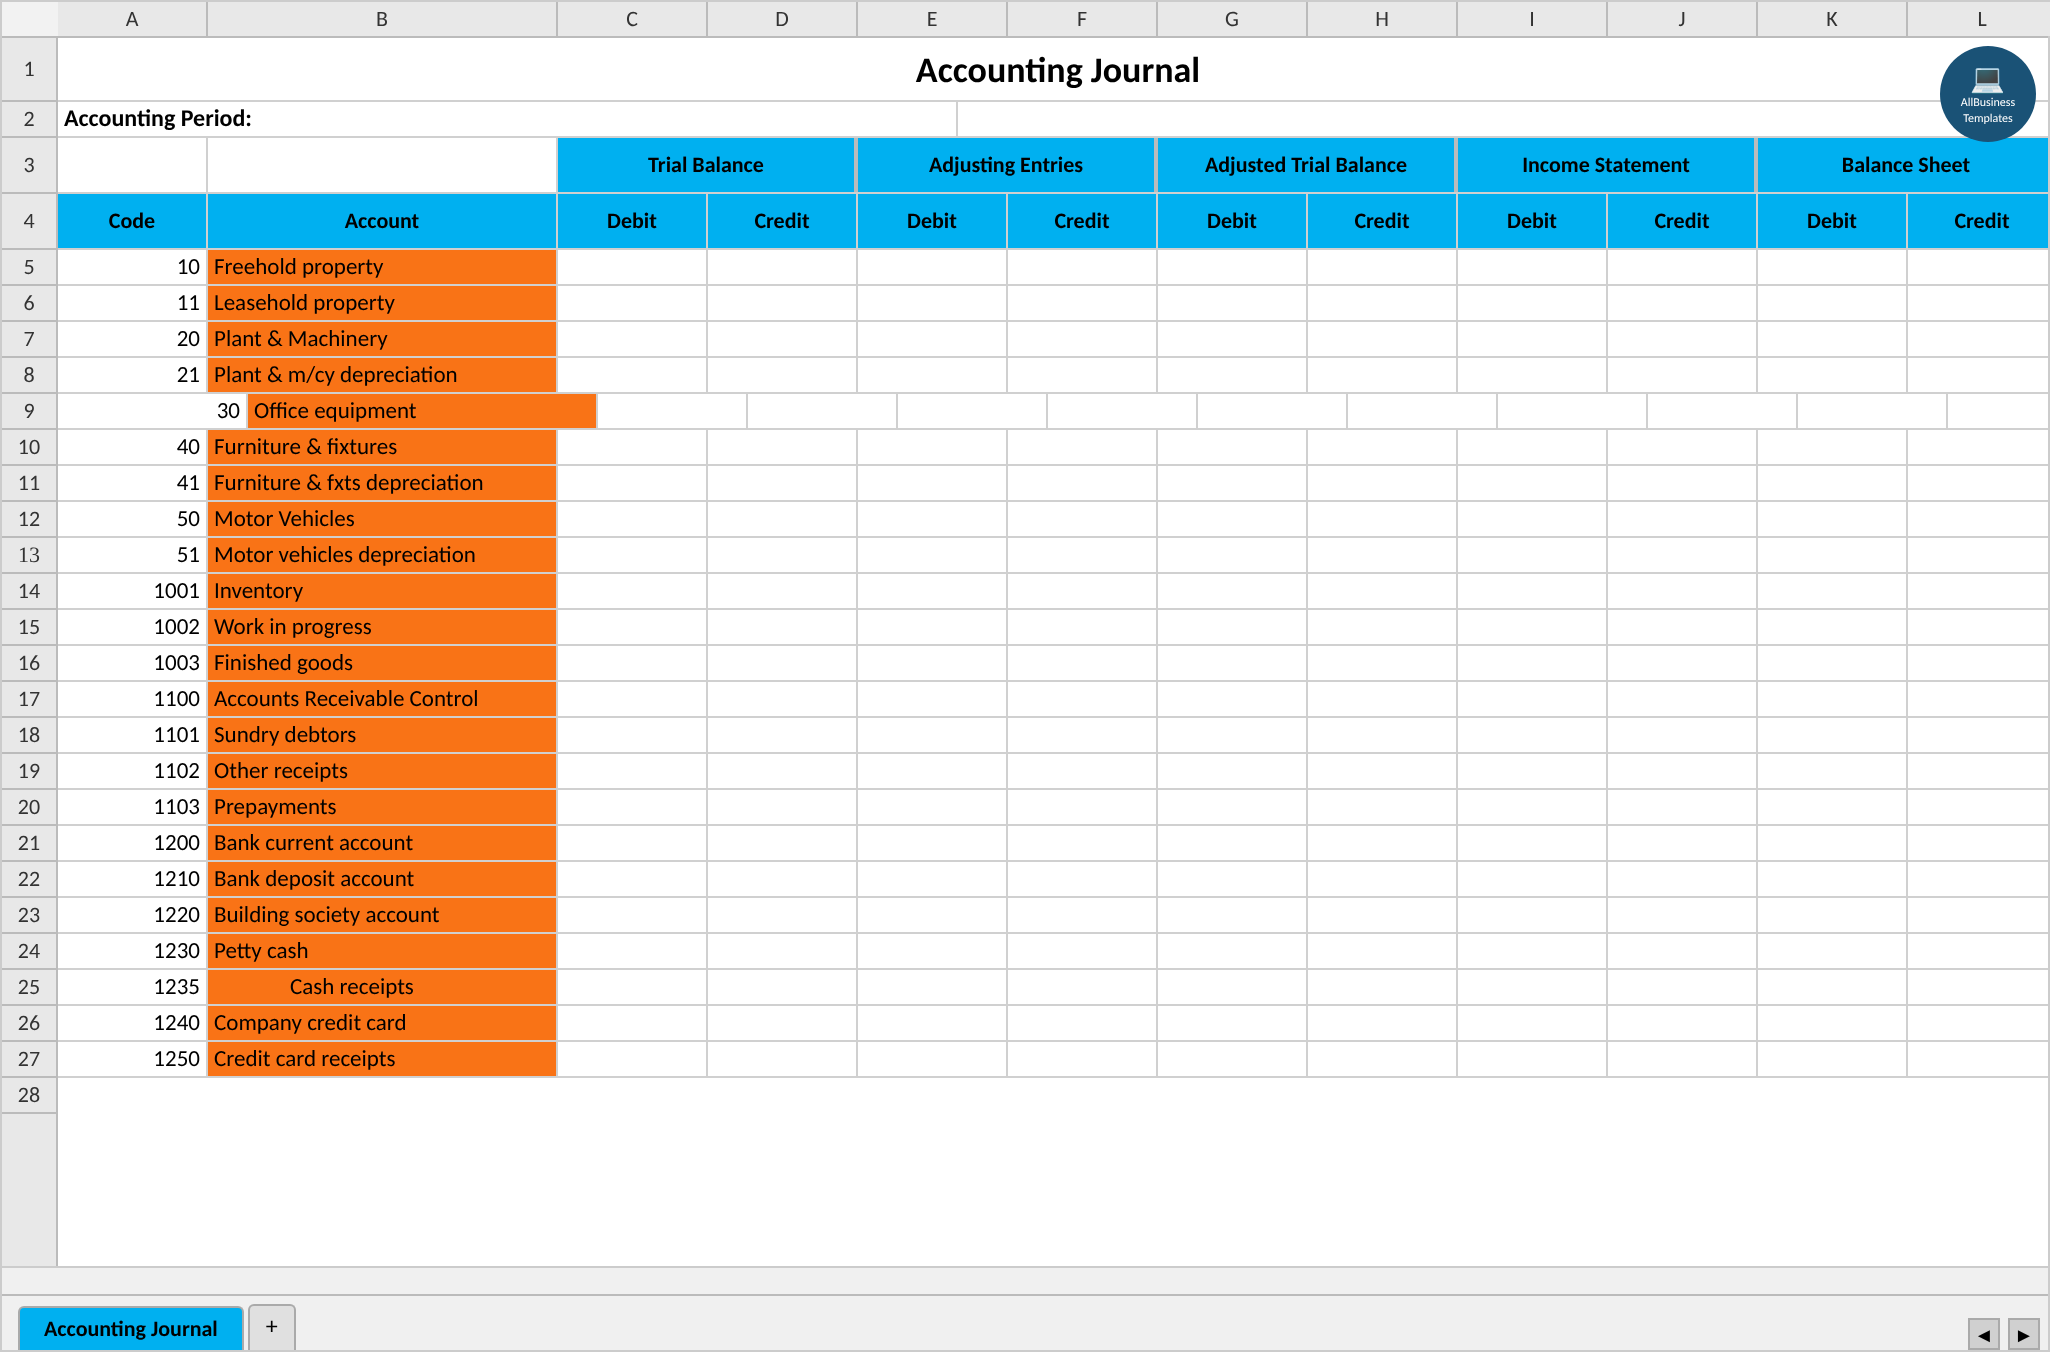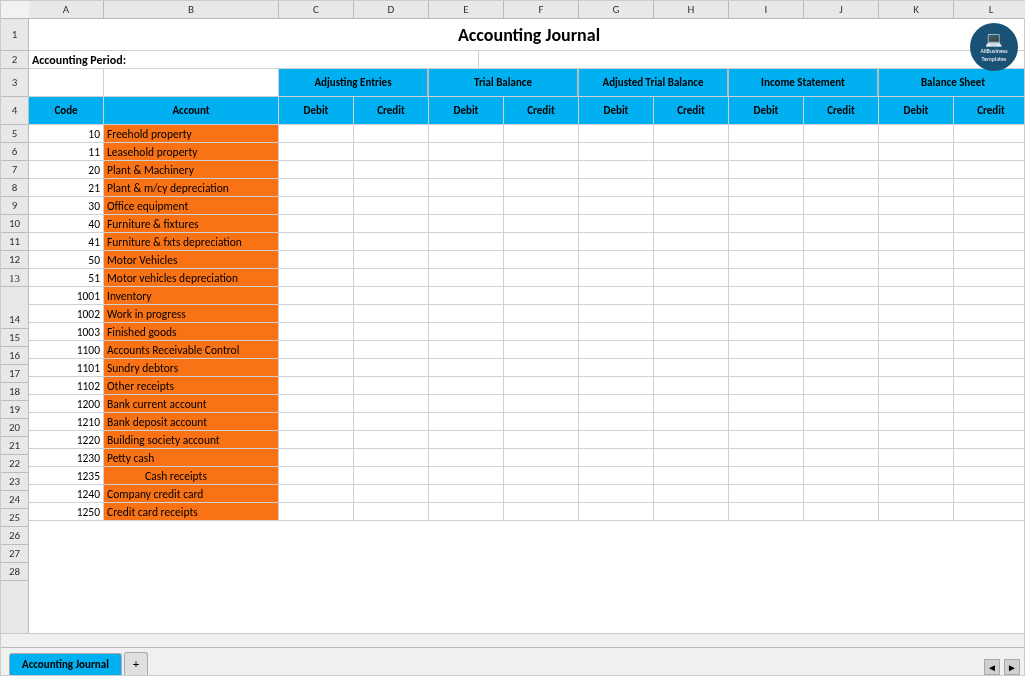--- a/index.html
+++ b/index.html
@@ -107,21 +107,21 @@
         <div class="row-num" style="height: 28px; min-height: 28px;">4</div>
         <div class="row-num" style="height: 18px; min-height: 18px;">5</div>
         <div class="row-num" style="height: 18px; min-height: 18px;">6</div>
         <div class="row-num" style="height: 18px; min-height: 18px;">7</div>
         <div class="row-num" style="height: 18px; min-height: 18px;">8</div>
         <div class="row-num" style="height: 18px; min-height: 18px;">9</div>
         <div class="row-num" style="height: 18px; min-height: 18px;">10</div>
         <div class="row-num" style="height: 18px; min-height: 18px;">11</div>
         <div class="row-num" style="height: 18px; min-height: 18px;">12</div>
         <div class="row-num" style="height: 18px; min-height: 18px; font-family: Liberation Serif, serif;">13</div>
-        <div class="row-num" style="height: 18px; min-height: 18px; margin-top: 24px;">14</div>
+        <div class="row-num" style="height: 18px; min-height: 18px;">14</div>
         <div class="row-num" style="height: 18px; min-height: 18px;">15</div>
         <div class="row-num" style="height: 18px; min-height: 18px;">16</div>
         <div class="row-num" style="height: 18px; min-height: 18px;">17</div>
         <div class="row-num" style="height: 18px; min-height: 18px;">18</div>
         <div class="row-num" style="height: 18px; min-height: 18px;">19</div>
         <div class="row-num" style="height: 18px; min-height: 18px;">20</div>
         <div class="row-num" style="height: 18px; min-height: 18px;">21</div>
         <div class="row-num" style="height: 18px; min-height: 18px;">22</div>
         <div class="row-num" style="height: 18px; min-height: 18px;">23</div>
         <div class="row-num" style="height: 18px; min-height: 18px;">24</div>
@@ -134,22 +134,22 @@
     <div class="grid-content" id="grid-content">
         <div class="sheet-row row-title" style="height: 32px;">
           <div class="cell cell-center" style="width: 1000px; min-width: 1000px; font-size: 18px; font-weight: bold; border-right: none;">Accounting Journal</div>
         </div>
         <div class="sheet-row row-info" style="height: 18px;">
           <div class="cell cell" style="width: 450px; min-width: 450px; font-weight: bold;">Accounting Period:</div>
         </div>
         <div class="sheet-row row-group-header" style="height: 28px;">
           <div class="cell " style="width: 75px; min-width: 75px;"></div>
           <div class="cell " style="width: 175px; min-width: 175px;"></div>
+          <div class="cell cell-center header-blue" style="width: 150px; min-width: 150px; font-weight: bold; font-size: 11px; border-right: 2px solid rgb(187, 187, 187);">Trial Balance</div>
           <div class="cell cell-center header-blue" style="width: 150px; min-width: 150px; font-weight: bold; font-size: 11px; border-right: 2px solid rgb(187, 187, 187);">Adjusting Entries</div>
-          <div class="cell cell-center header-blue" style="width: 150px; min-width: 150px; font-weight: bold; font-size: 11px; border-right: 2px solid rgb(187, 187, 187);">Trial Balance</div>
           <div class="cell cell-center header-blue" style="width: 150px; min-width: 150px; font-weight: bold; font-size: 11px; border-right: 2px solid rgb(187, 187, 187);">Adjusted Trial Balance</div>
           <div class="cell cell-center header-blue" style="width: 150px; min-width: 150px; font-weight: bold; font-size: 11px; border-right: 2px solid rgb(187, 187, 187);">Income Statement</div>
           <div class="cell cell-center header-blue" style="width: 150px; min-width: 150px; font-weight: bold; font-size: 11px; border-right: 2px solid rgb(187, 187, 187);">Balance Sheet</div>
         </div>
         <div class="sheet-row row-sub-header" style="height: 28px;">
           <div class="cell cell-center sub-blue" style="width: 75px; min-width: 75px; font-weight: bold; font-size: 11px;">Code</div>
           <div class="cell cell-center sub-blue" style="width: 175px; min-width: 175px; font-weight: bold; font-size: 11px;">Account</div>
           <div class="cell cell-center sub-blue" style="width: 75px; min-width: 75px; font-weight: bold; font-size: 11px;">Debit</div>
           <div class="cell cell-center sub-blue" style="width: 75px; min-width: 75px; font-weight: bold; font-size: 11px;">Credit</div>
           <div class="cell cell-center sub-blue" style="width: 75px; min-width: 75px; font-weight: bold; font-size: 11px;">Debit</div>
@@ -210,21 +210,21 @@
           <div class="cell cell" style="width: 75px; min-width: 75px;"></div>
           <div class="cell cell" style="width: 75px; min-width: 75px;"></div>
           <div class="cell cell" style="width: 75px; min-width: 75px;"></div>
           <div class="cell cell" style="width: 75px; min-width: 75px;"></div>
           <div class="cell cell" style="width: 75px; min-width: 75px;"></div>
           <div class="cell cell" style="width: 75px; min-width: 75px;"></div>
           <div class="cell cell" style="width: 75px; min-width: 75px;"></div>
           <div class="cell cell" style="width: 75px; min-width: 75px;"></div>
           <div class="cell cell" style="width: 75px; min-width: 75px;"></div>
         </div>
-        <div class="sheet-row row-data" style="height: 18px;">
+        <div class="sheet-row row-data" style="height: 18px; padding-left: 20px;">
           <div class="cell cell-right cell-code" style="width: 75px; min-width: 75px;">30</div>
           <div class="cell cell cell-account" style="width: 175px; min-width: 175px;">Office equipment</div>
           <div class="cell cell" style="width: 75px; min-width: 75px;"></div>
           <div class="cell cell" style="width: 75px; min-width: 75px;"></div>
           <div class="cell cell" style="width: 75px; min-width: 75px;"></div>
           <div class="cell cell" style="width: 75px; min-width: 75px;"></div>
           <div class="cell cell" style="width: 75px; min-width: 75px;"></div>
           <div class="cell cell" style="width: 75px; min-width: 75px;"></div>
           <div class="cell cell" style="width: 75px; min-width: 75px;"></div>
           <div class="cell cell" style="width: 75px; min-width: 75px;"></div>
@@ -353,20 +353,34 @@
           <div class="cell cell" style="width: 75px; min-width: 75px;"></div>
           <div class="cell cell" style="width: 75px; min-width: 75px;"></div>
           <div class="cell cell" style="width: 75px; min-width: 75px;"></div>
           <div class="cell cell" style="width: 75px; min-width: 75px;"></div>
           <div class="cell cell" style="width: 75px; min-width: 75px;"></div>
           <div class="cell cell" style="width: 75px; min-width: 75px;"></div>
         </div>
         <div class="sheet-row row-data" style="height: 18px;">
           <div class="cell cell-right cell-code" style="width: 75px; min-width: 75px;">1102</div>
           <div class="cell cell cell-account" style="width: 175px; min-width: 175px;">Other receipts</div>
+          <div class="cell cell" style="width: 75px; min-width: 75px;"></div>
+          <div class="cell cell" style="width: 75px; min-width: 75px;"></div>
+          <div class="cell cell" style="width: 75px; min-width: 75px;"></div>
+          <div class="cell cell" style="width: 75px; min-width: 75px;"></div>
+          <div class="cell cell" style="width: 75px; min-width: 75px;"></div>
+          <div class="cell cell" style="width: 75px; min-width: 75px;"></div>
+          <div class="cell cell" style="width: 75px; min-width: 75px;"></div>
+          <div class="cell cell" style="width: 75px; min-width: 75px;"></div>
+          <div class="cell cell" style="width: 75px; min-width: 75px;"></div>
+          <div class="cell cell" style="width: 75px; min-width: 75px;"></div>
+        </div>
+        <div class="sheet-row row-data" style="height: 18px;">
+          <div class="cell cell-right cell-code" style="width: 75px; min-width: 75px;">1103</div>
+          <div class="cell cell cell-account" style="width: 175px; min-width: 175px;">Prepayments</div>
           <div class="cell cell" style="width: 75px; min-width: 75px;"></div>
           <div class="cell cell" style="width: 75px; min-width: 75px;"></div>
           <div class="cell cell" style="width: 75px; min-width: 75px;"></div>
           <div class="cell cell" style="width: 75px; min-width: 75px;"></div>
           <div class="cell cell" style="width: 75px; min-width: 75px;"></div>
           <div class="cell cell" style="width: 75px; min-width: 75px;"></div>
           <div class="cell cell" style="width: 75px; min-width: 75px;"></div>
           <div class="cell cell" style="width: 75px; min-width: 75px;"></div>
           <div class="cell cell" style="width: 75px; min-width: 75px;"></div>
           <div class="cell cell" style="width: 75px; min-width: 75px;"></div>

